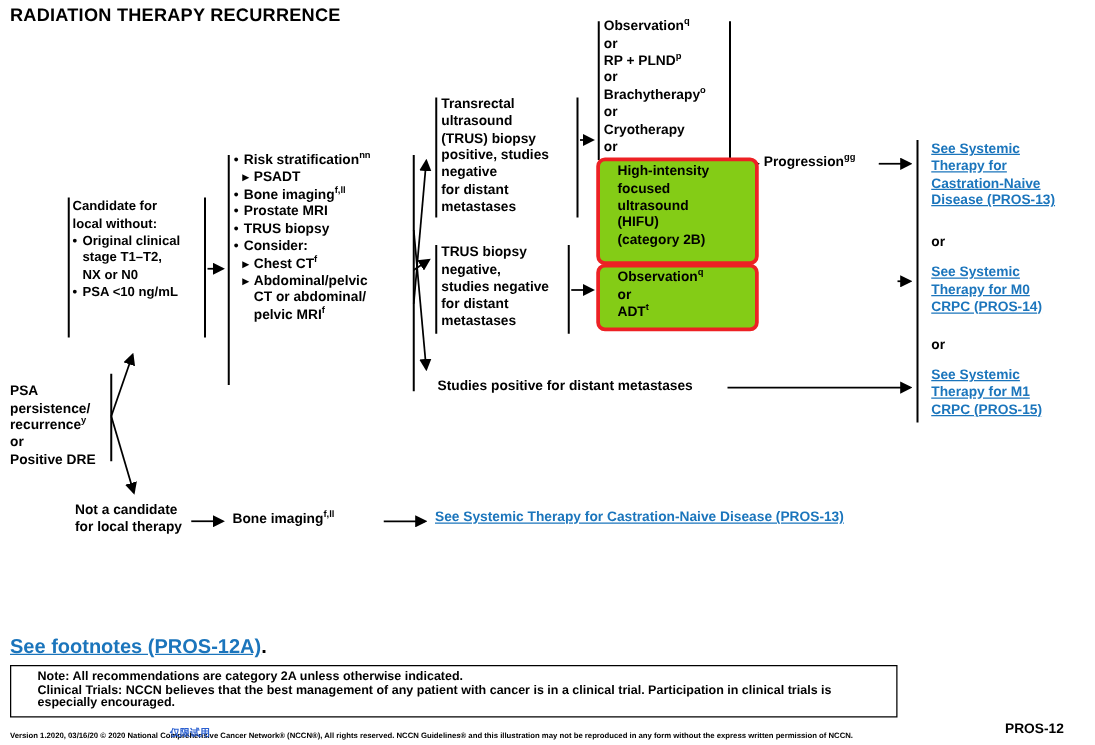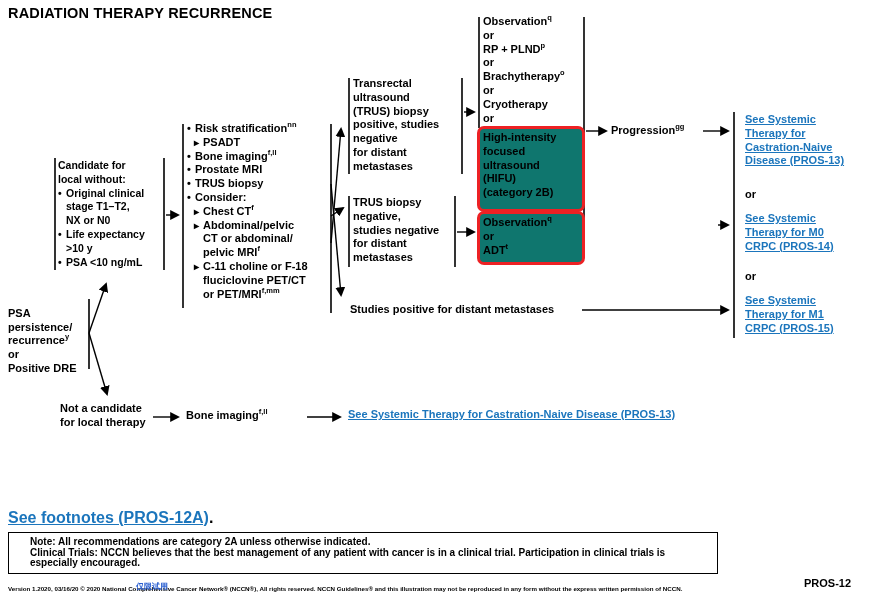--- a/index.html
+++ b/index.html
@@ -7,22 +7,22 @@
           font-family:"Liberation Sans",sans-serif;font-weight:bold;color:#000;overflow:hidden}
   .canvas svg{position:absolute;left:0;top:0}
   .node{position:absolute;font-size:11px;line-height:13.8px;font-weight:bold}
   .pre{white-space:pre-line}
   sup{font-size:7.5px;line-height:0;vertical-align:super}
   .li{position:relative;padding-left:8px}
   .li::before{content:"\2022";position:absolute;left:0}
   .sub{padding-left:16px}
   .sub::before{content:"\25B8";left:7px;font-size:10px;top:0}
   .blue{color:#1B75BC;text-decoration:underline;cursor:pointer}
-  .redbox{position:absolute;border:3.5px solid #ED2124;border-radius:7px;background:#0f766e;
-          padding:2px 3px;font-size:11px;line-height:13.8px;font-weight:bold}
+  .redbox{position:absolute;border:3.5px solid #ED2124;border-radius:7px;background:#84cc16;
+          padding:2px 14px;font-size:11px;line-height:13.8px;font-weight:bold}
   .title{position:absolute;left:8px;top:5px;font-size:14.5px;letter-spacing:.2px}
   .notebox{position:absolute;left:8px;top:532px;width:710px;box-sizing:border-box;
            border:1.5px solid #000;padding:4px 21px;font-size:10px;line-height:10.6px}
   .footer{position:absolute;left:8px;top:585px;font-size:6.2px;white-space:nowrap;font-weight:bold}
   .watermark{position:absolute;left:136px;top:581px;font-size:8px;color:#2a5fd0;}
   .pagenum{position:absolute;left:804px;top:577px;font-size:11px}
   .footnote{position:absolute;left:8px;top:509px;font-size:16px}
   .candidate{font-size:10.5px;line-height:13.8px}
 </style>
 </head>
@@ -77,39 +77,34 @@
 or
 Positive DRE</span>
   </div>
 
   <div class="node candidate" style="left:58px;top:159px;width:108px">
     <div class="pre">Candidate for
 local without:</div>
     <div class="li pre">Original clinical
 stage T1–T2,
 NX or N0</div>
-    <div class="li pre">Life expectancy
-&gt;10 y</div>
     <div class="li pre">PSA &lt;10 ng/mL</div>
   </div>
 
   <div class="node" style="left:187px;top:122px;width:150px">
     <div class="li"><span class="pre">Risk stratification</span><sup>nn</sup></div>
     <div class="li sub"><span class="pre">PSADT</span></div>
     <div class="li"><span class="pre">Bone imaging</span><sup>f,ll</sup></div>
     <div class="li"><span class="pre">Prostate MRI</span></div>
     <div class="li"><span class="pre">TRUS biopsy</span></div>
     <div class="li"><span class="pre">Consider:</span></div>
     <div class="li sub"><span class="pre">Chest CT</span><sup>f</sup></div>
     <div class="li sub"><span class="pre">Abdominal/pelvic
 CT or abdominal/
 pelvic MRI</span><sup>f</sup></div>
-    <div class="li sub"><span class="pre">C-11 choline or F-18
-fluciclovine PET/CT
-or PET/MRI</span><sup>f,mm</sup></div>
   </div>
 
   <div class="node pre" style="left:353px;top:77px">Transrectal
 ultrasound
 (TRUS) biopsy
 positive, studies
 negative
 for distant
 metastases</div>
 

